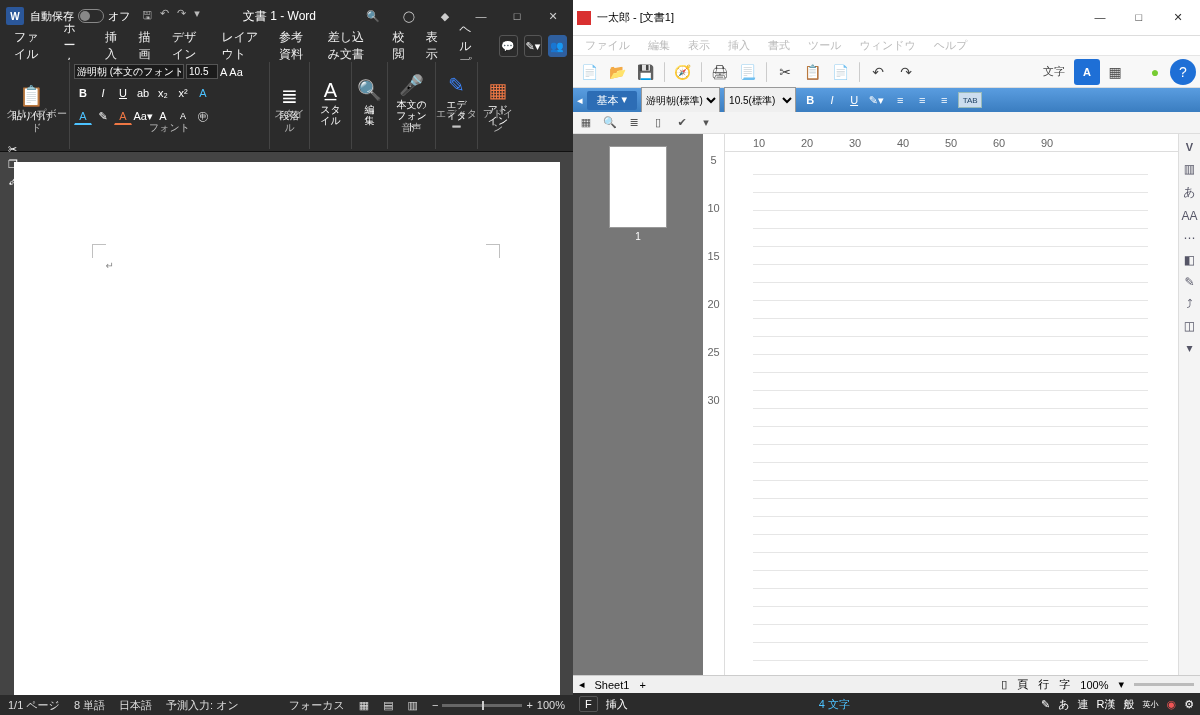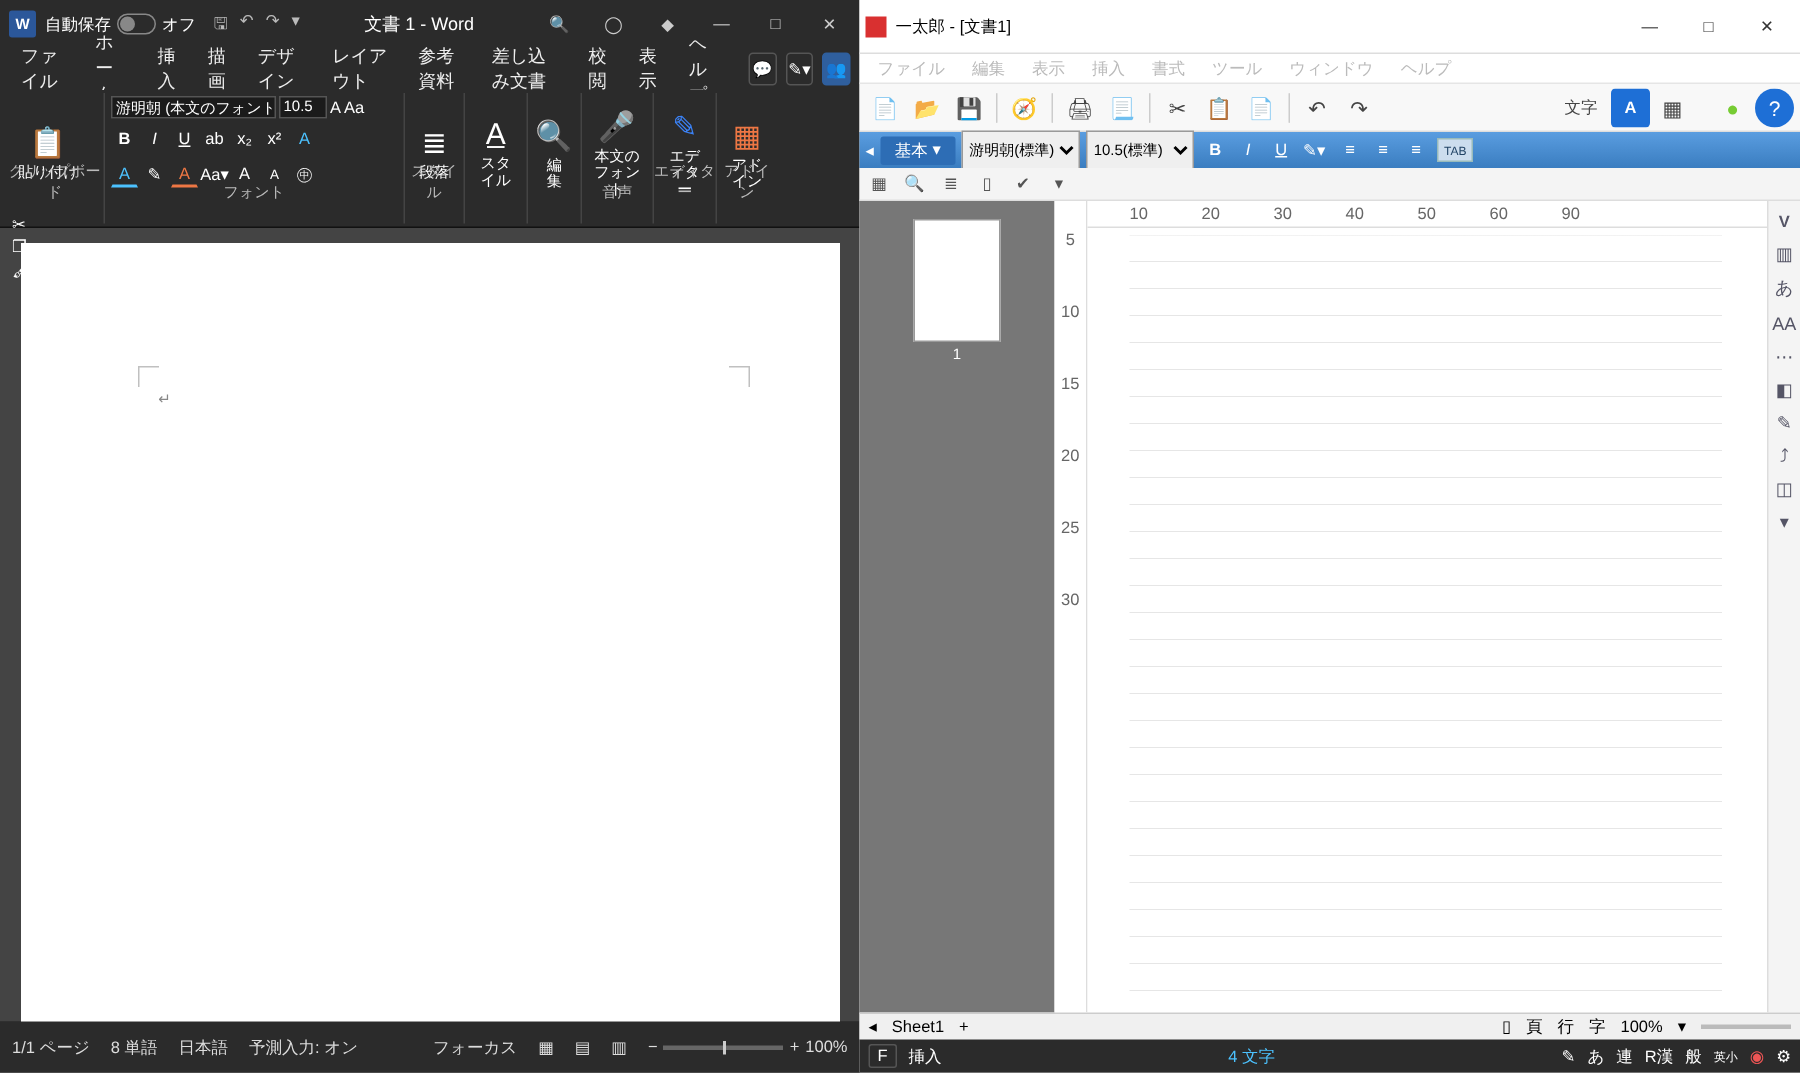--- a/index.html
+++ b/index.html
@@ -37,21 +37,21 @@
 .fname{width:110px}
 .fsize{width:32px}
 .fmt{display:flex;gap:2px;margin-top:2px}
 .fmt span{width:18px;height:18px;display:flex;align-items:center;justify-content:center;border:1px solid transparent;cursor:pointer;font-size:11px}
 .w-doc{flex:1;background:#444;display:flex;overflow:hidden}
 .w-page{margin:10px auto;background:#fff;width:546px;height:560px;position:relative;color:#000}
 .crop{position:absolute;width:14px;height:14px}
 .crop.tl{left:78px;top:82px;border-left:1px solid #c0c0c0;border-top:1px solid #c0c0c0}
 .crop.tr{right:60px;top:82px;border-right:1px solid #c0c0c0;border-top:1px solid #c0c0c0}
 .cursor{position:absolute;left:92px;top:98px;font-size:10px;color:#888}
-.w-status{height:34px;background:#2b2b2b;display:flex;align-items:center;padding:10px 8px;gap:14px;font-size:10px;color:#ddd}
+.w-status{height:20px;background:#2b2b2b;display:flex;align-items:center;padding:10px 8px;gap:14px;font-size:10px;color:#ddd}
 .w-status .spacer{flex:1}
 .zv{display:flex;align-items:center;gap:4px}
 .zbar{width:80px;height:3px;background:#666;position:relative}
 .zbar::after{content:"";position:absolute;left:50%;top:-3px;width:2px;height:9px;background:#ccc}
 
 .ichi{flex:1;height:100%;background:#f0f0f0;display:flex;flex-direction:column;color:#000}
 .i-title{height:36px;background:#fff;display:flex;align-items:center;padding:0 4px;border-bottom:1px solid #ddd}
 .i-logo{width:14px;height:14px;background:#d93030;margin-right:6px}
 .i-title .spacer{flex:1}
 .i-ctrl span{display:inline-flex;width:36px;height:22px;align-items:center;justify-content:center;color:#333}

